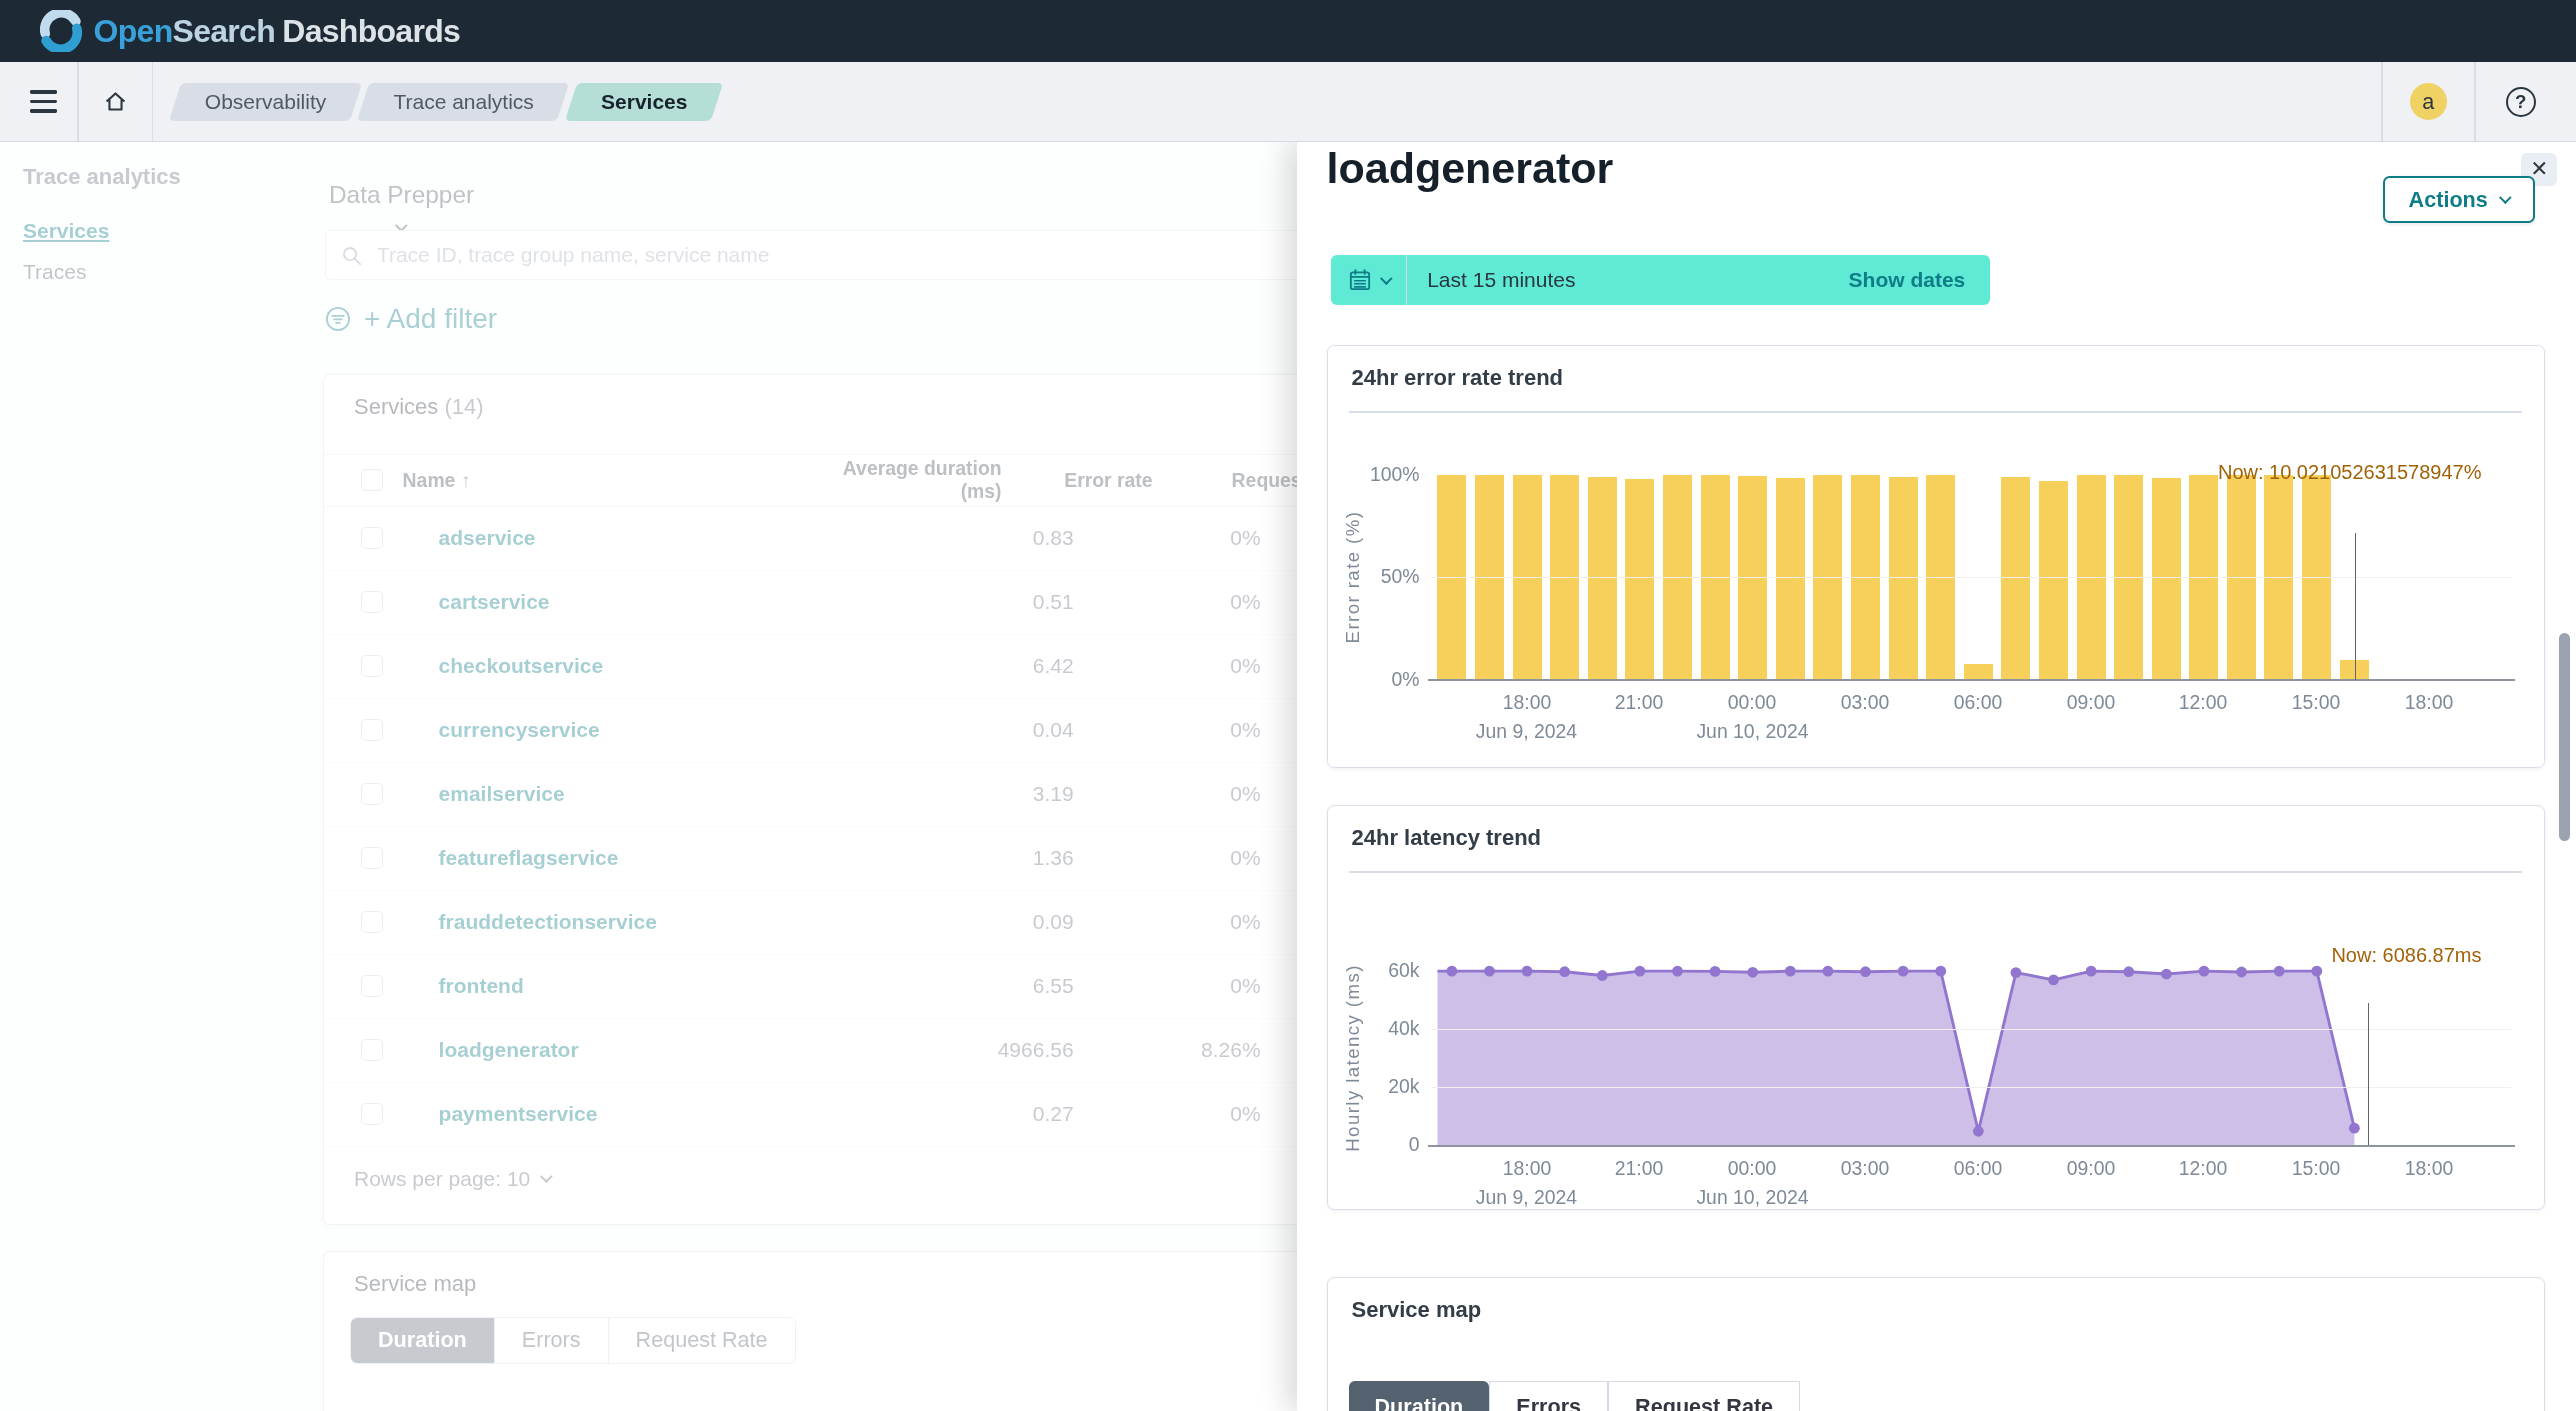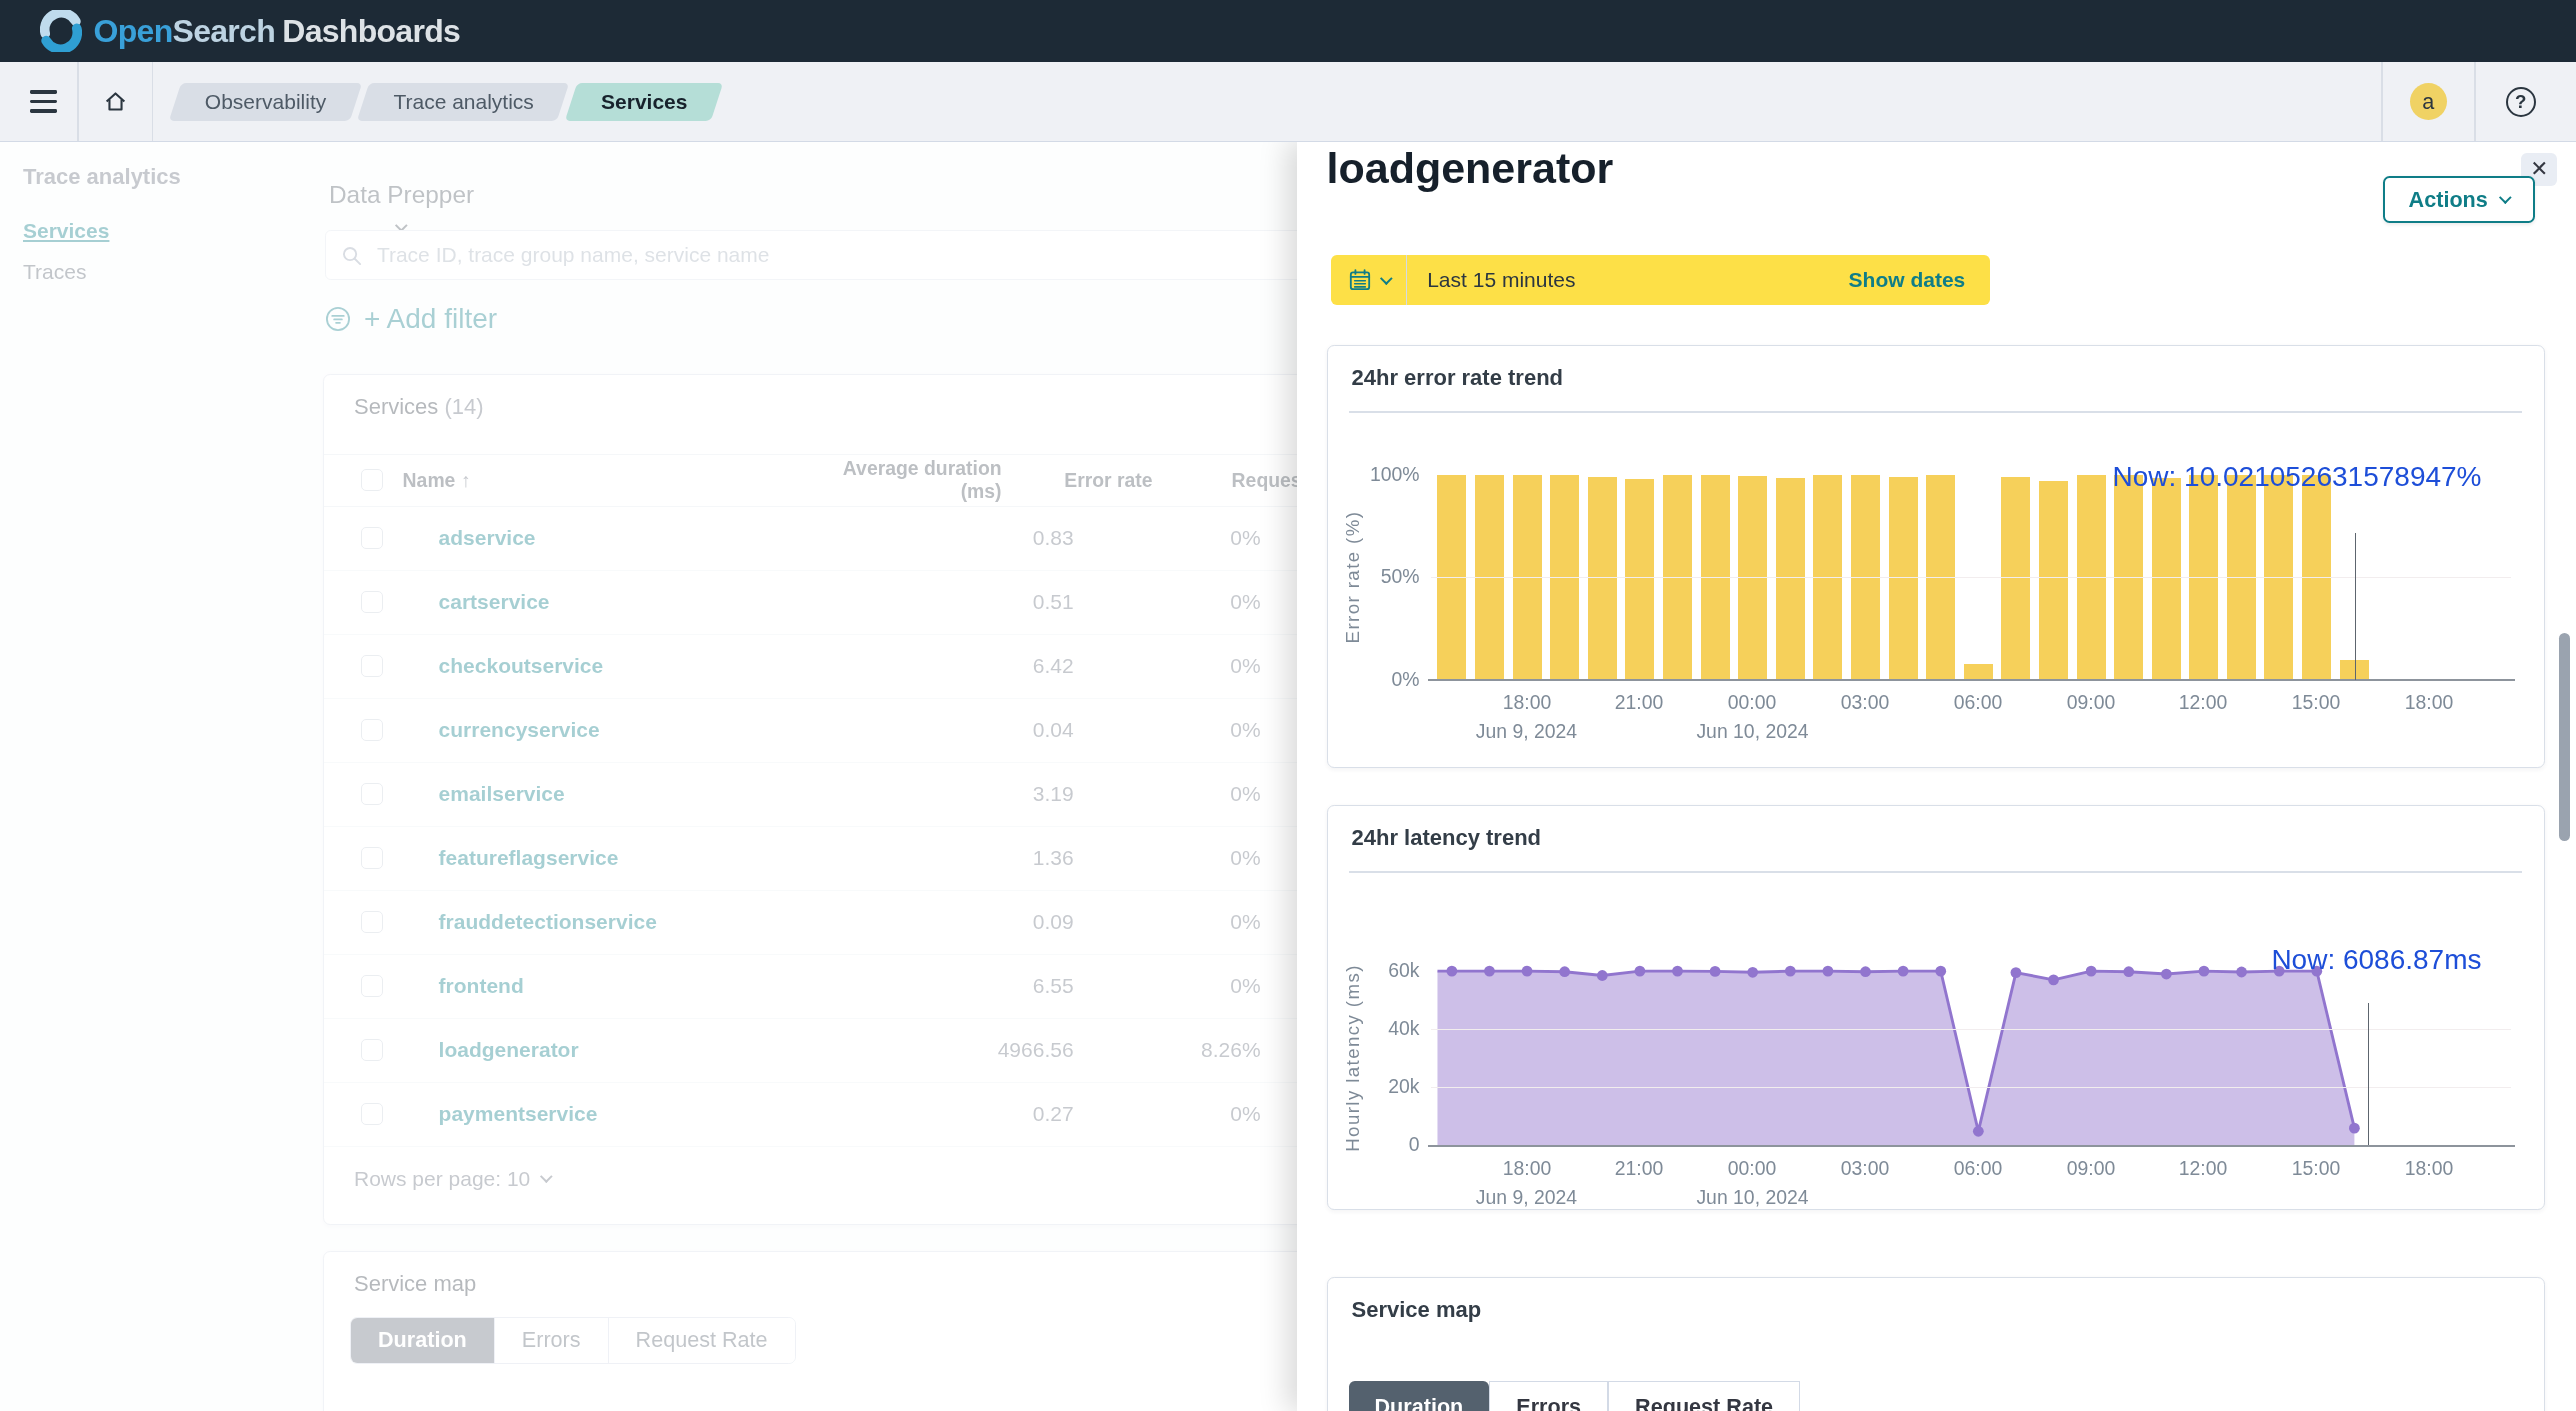--- a/index.html
+++ b/index.html
@@ -87,21 +87,21 @@
   
   .flyout{position:absolute;left:1297px;top:141px;width:1279px;height:1271px;background:#fff;
           box-shadow:-10px 0 27px rgba(0,0,0,.15);z-index:10;}
   .close{position:absolute;right:18.7px;top:11.5px;width:36px;height:33px;border:none;border-radius:5.8px;
          background:#e9edf4;color:#343741;font-size:21.6px;cursor:pointer;display:flex;align-items:center;justify-content:center;}
   .flyout h1{position:absolute;left:29.5px;top:2.9px;font-size:43px;font-weight:600;color:#16202b;margin:0;}
   .actions{position:absolute;right:41px;top:35px;width:152px;height:47px;background:#fff;
            border:2.2px solid #0f7d87;border-radius:6.5px;color:#0f7d87;font-size:21.6px;font-weight:bold;
            font-family:inherit;cursor:pointer;display:flex;align-items:center;justify-content:center;gap:13px;
            box-shadow:0 1.4px 3.6px rgba(0,0,0,.08);}
-  .datebar{position:absolute;left:34px;top:114px;width:659px;height:50px;background:#fde047;
+  .datebar{position:absolute;left:34px;top:114px;width:659px;height:50px;background:#5eead4;
            border-radius:5.8px;display:flex;align-items:center;}
   .cal-seg{display:flex;align-items:center;gap:8.6px;padding:0 16px;height:100%;cursor:pointer;
            border-right:1.4px solid #d3dae6;color:#0f7d87;background:transparent;border-top:none;border-bottom:none;border-left:none;}
   .daterange{font-size:21px;color:#2b3640;margin-left:20px;}
   .showdates{margin-left:auto;margin-right:18.7px;background:none;border:none;color:#0f7d87;
              font-size:21px;font-weight:bold;font-family:inherit;cursor:pointer;}
 
   .fcard{position:absolute;left:29.5px;width:1218px;}
   .fcard h3{font-size:22px;color:#333d47;font-weight:600;margin:19.4px 0 0 24px;}
   .fdivider{height:1.4px;background:#d9dfe8;margin:20px 22px 0 21px;}
@@ -119,21 +119,21 @@
   #latency-plot{left:103px;top:165px;height:175px;}
   .plot [data-name="gridline"]{position:absolute;left:0;width:100%;height:1.4px;background:#f2edee;}
   .plot [data-name="bar"]{position:absolute;bottom:0;width:29px;background:#f6d05a;}
   .plot [data-name="axis-line"]{position:absolute;left:-2.9px;width:1087px;bottom:-1.4px;height:2.9px;background:#8d949c;}
   .plot [data-name="now-line"]{position:absolute;width:1.4px;background:#5d656e;}
   .plot [data-name="y-tick"]{position:absolute;left:-73px;width:62px;text-align:right;font-size:19.4px;color:#7e8a97;}
   .plot [data-name="x-tick"]{position:absolute;width:101px;text-align:center;font-size:19.4px;color:#7e8a97;}
   .plot [data-name="date-label"]{position:absolute;width:158px;text-align:center;font-size:19.4px;color:#7e8a97;}
   .plot [data-name="y-axis-label"]{position:absolute;left:-78px;transform:translate(-50%,-50%) rotate(-90deg);
        font-size:18.7px;color:#7e8a97;letter-spacing:1.4px;white-space:nowrap;}
-  .plot [data-name="now-annotation"]{position:absolute;right:29px;font-size:28px;color:#1d4ed8;white-space:nowrap;}
+  .plot [data-name="now-annotation"]{position:absolute;right:29px;font-size:20px;color:#a16207;white-space:nowrap;}
 
   .scroll-thumb{position:absolute;right:5.8px;top:633px;width:11.5px;height:208px;border-radius:5.8px;
                 background:#9aa3af;z-index:30;cursor:grab;}
 
   .chev{display:inline-block;width:8.6px;height:8.6px;border-right:2.2px solid currentColor;
         border-bottom:2.2px solid currentColor;transform:rotate(45deg) translate(-1.4px,-1.4px);}
 </style>
 </head>
 <body>
 

